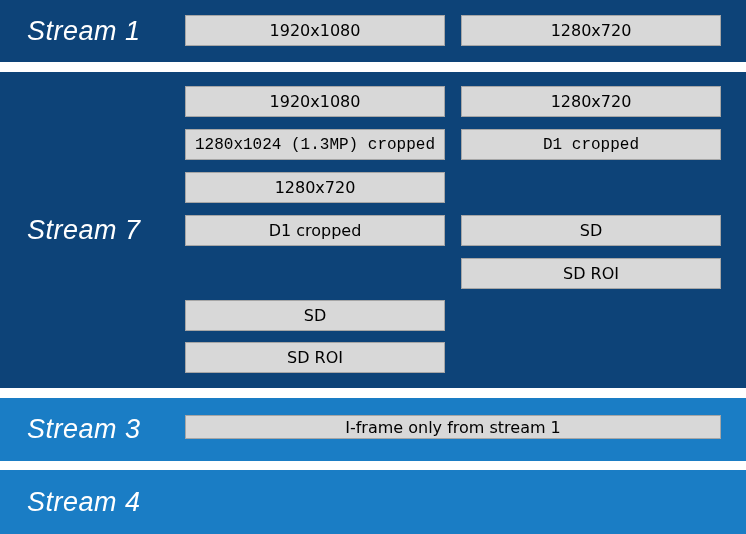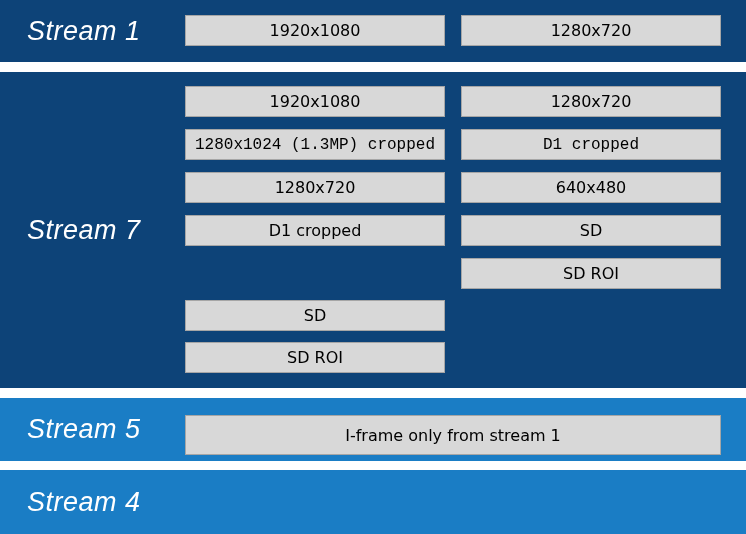--- a/index.html
+++ b/index.html
@@ -52,21 +52,21 @@
     align-items: center;
     justify-content: center;
     color: #000000;
     font-size: 16px;
     white-space: nowrap;
   }
   .col-left  { left: 185px; width: 260px; }
   .col-right { left: 461px; width: 260px; }
   .col-full  { left: 185px; width: 536px; }
   .h-row { height: 31px; }
-  .h-big { height: 40px; text-align: center; }
+  .h-big { height: 24px; text-align: center; }
 
   
   .r0 { top: 14px;  }
   .r1 { top: 57px; font-family: Liberation Mono, monospace;  }
   .r2 { top: 100px; }
   .r3 { top: 143px; }
   .r4 { top: 186px; }
   .r5 { top: 228px; }
   .r6 { top: 270px; }
 </style>
@@ -86,27 +86,26 @@
 
     <div class="box col-left h-row r0">1920x1080</div>
     <div class="box col-left h-row r1">1280x1024 (1.3MP) cropped</div>
     <div class="box col-left h-row r2">1280x720</div>
     <div class="box col-left h-row r3">D1 cropped</div>
     <div class="box col-left h-row r5">SD</div>
     <div class="box col-left h-row r6">SD ROI</div>
 
     <div class="box col-right h-row r0">1280x720</div>
     <div class="box col-right h-row r1">D1 cropped</div>
-    <div class="box col-right h-row r2">640x480</div>
     <div class="box col-right h-row r3">SD</div>
     <div class="box col-right h-row r4">SD ROI</div>
   </section>
 
   <section class="band light band-stream3">
-    <div class="stream-label">Stream 5</div>
+    <div class="stream-label">Stream 3</div>
     <div class="box col-full h-big" style="top:17px">I-frame only from stream 1</div>
   </section>
 
   <section class="band light band-stream4">
     <div class="stream-label">Stream 4</div>
   </section>
 
 </div>
 
 </body></html>

